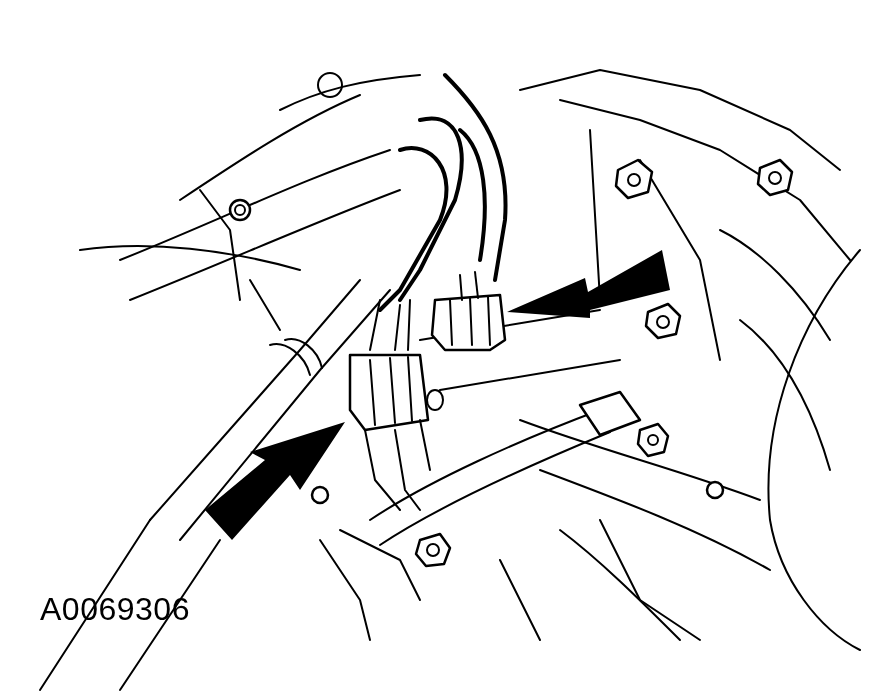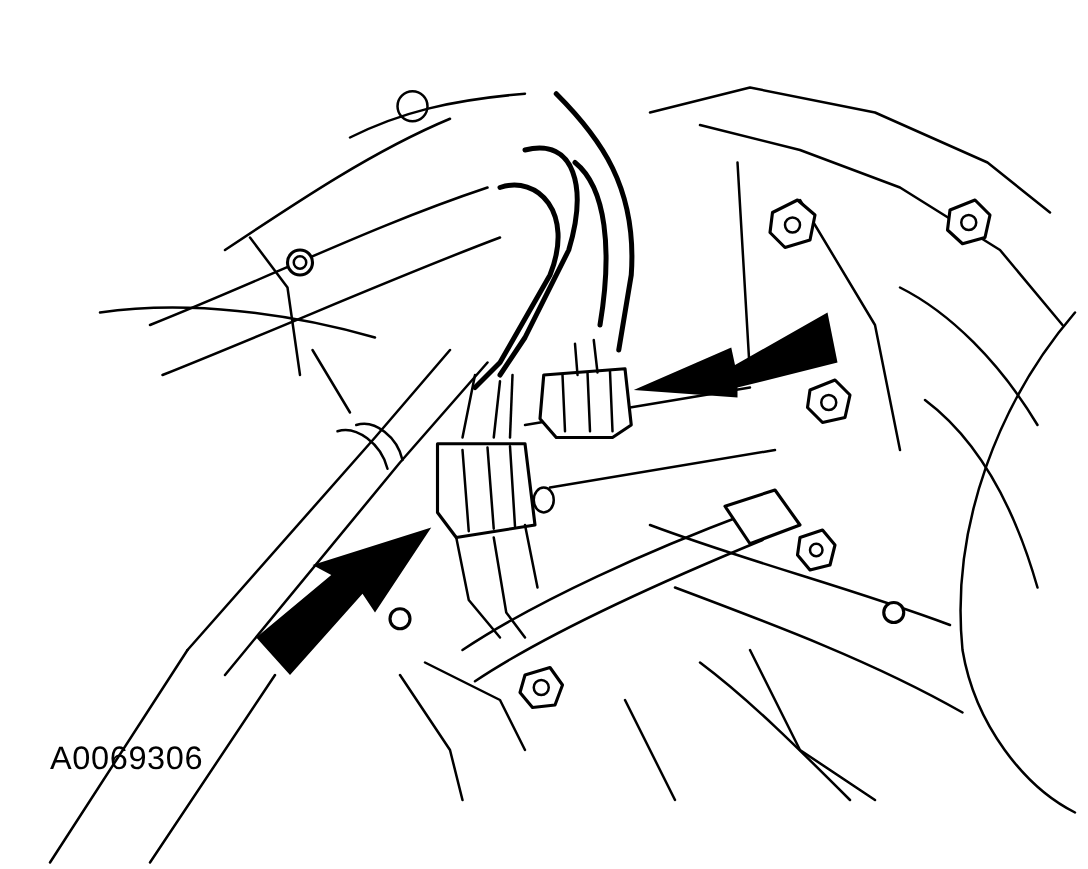--- a/index.html
+++ b/index.html
@@ -1,18 +1,18 @@
 <!DOCTYPE html>
 <html><head>
 <meta charset="utf-8">
 <style>
   html, body { margin: 0; padding: 0; background: #ffffff; }
   body { width: 870px; height: 695px; position: relative; overflow: hidden; font-family: "Liberation Sans", sans-serif; }
   #figure { position: absolute; left: 0; top: 0; width: 870px; height: 695px; }
-  .lbl { position: absolute; left: 40px; top: 591px; font-size: 26px; color: #000; letter-spacing: 0.5px; }
+  .lbl { position: absolute; left: 40px; top: 591px; font-size: 32px; color: #000; letter-spacing: 0.5px; }
   svg .ln { fill: none; stroke: #000; stroke-width: 2; stroke-linecap: round; stroke-linejoin: round; }
   svg .thk { fill: none; stroke: #000; stroke-width: 4; stroke-linecap: round; stroke-linejoin: round; }
   svg .fillw { fill: #fff; stroke: #000; stroke-width: 2.5; stroke-linejoin: round; }
   svg .arrow { fill: #000; stroke: none; }
 </style>
 </head>
 <body>
 
 <div id="figure">
 <svg width="870" height="695" viewBox="0 0 870 695">

